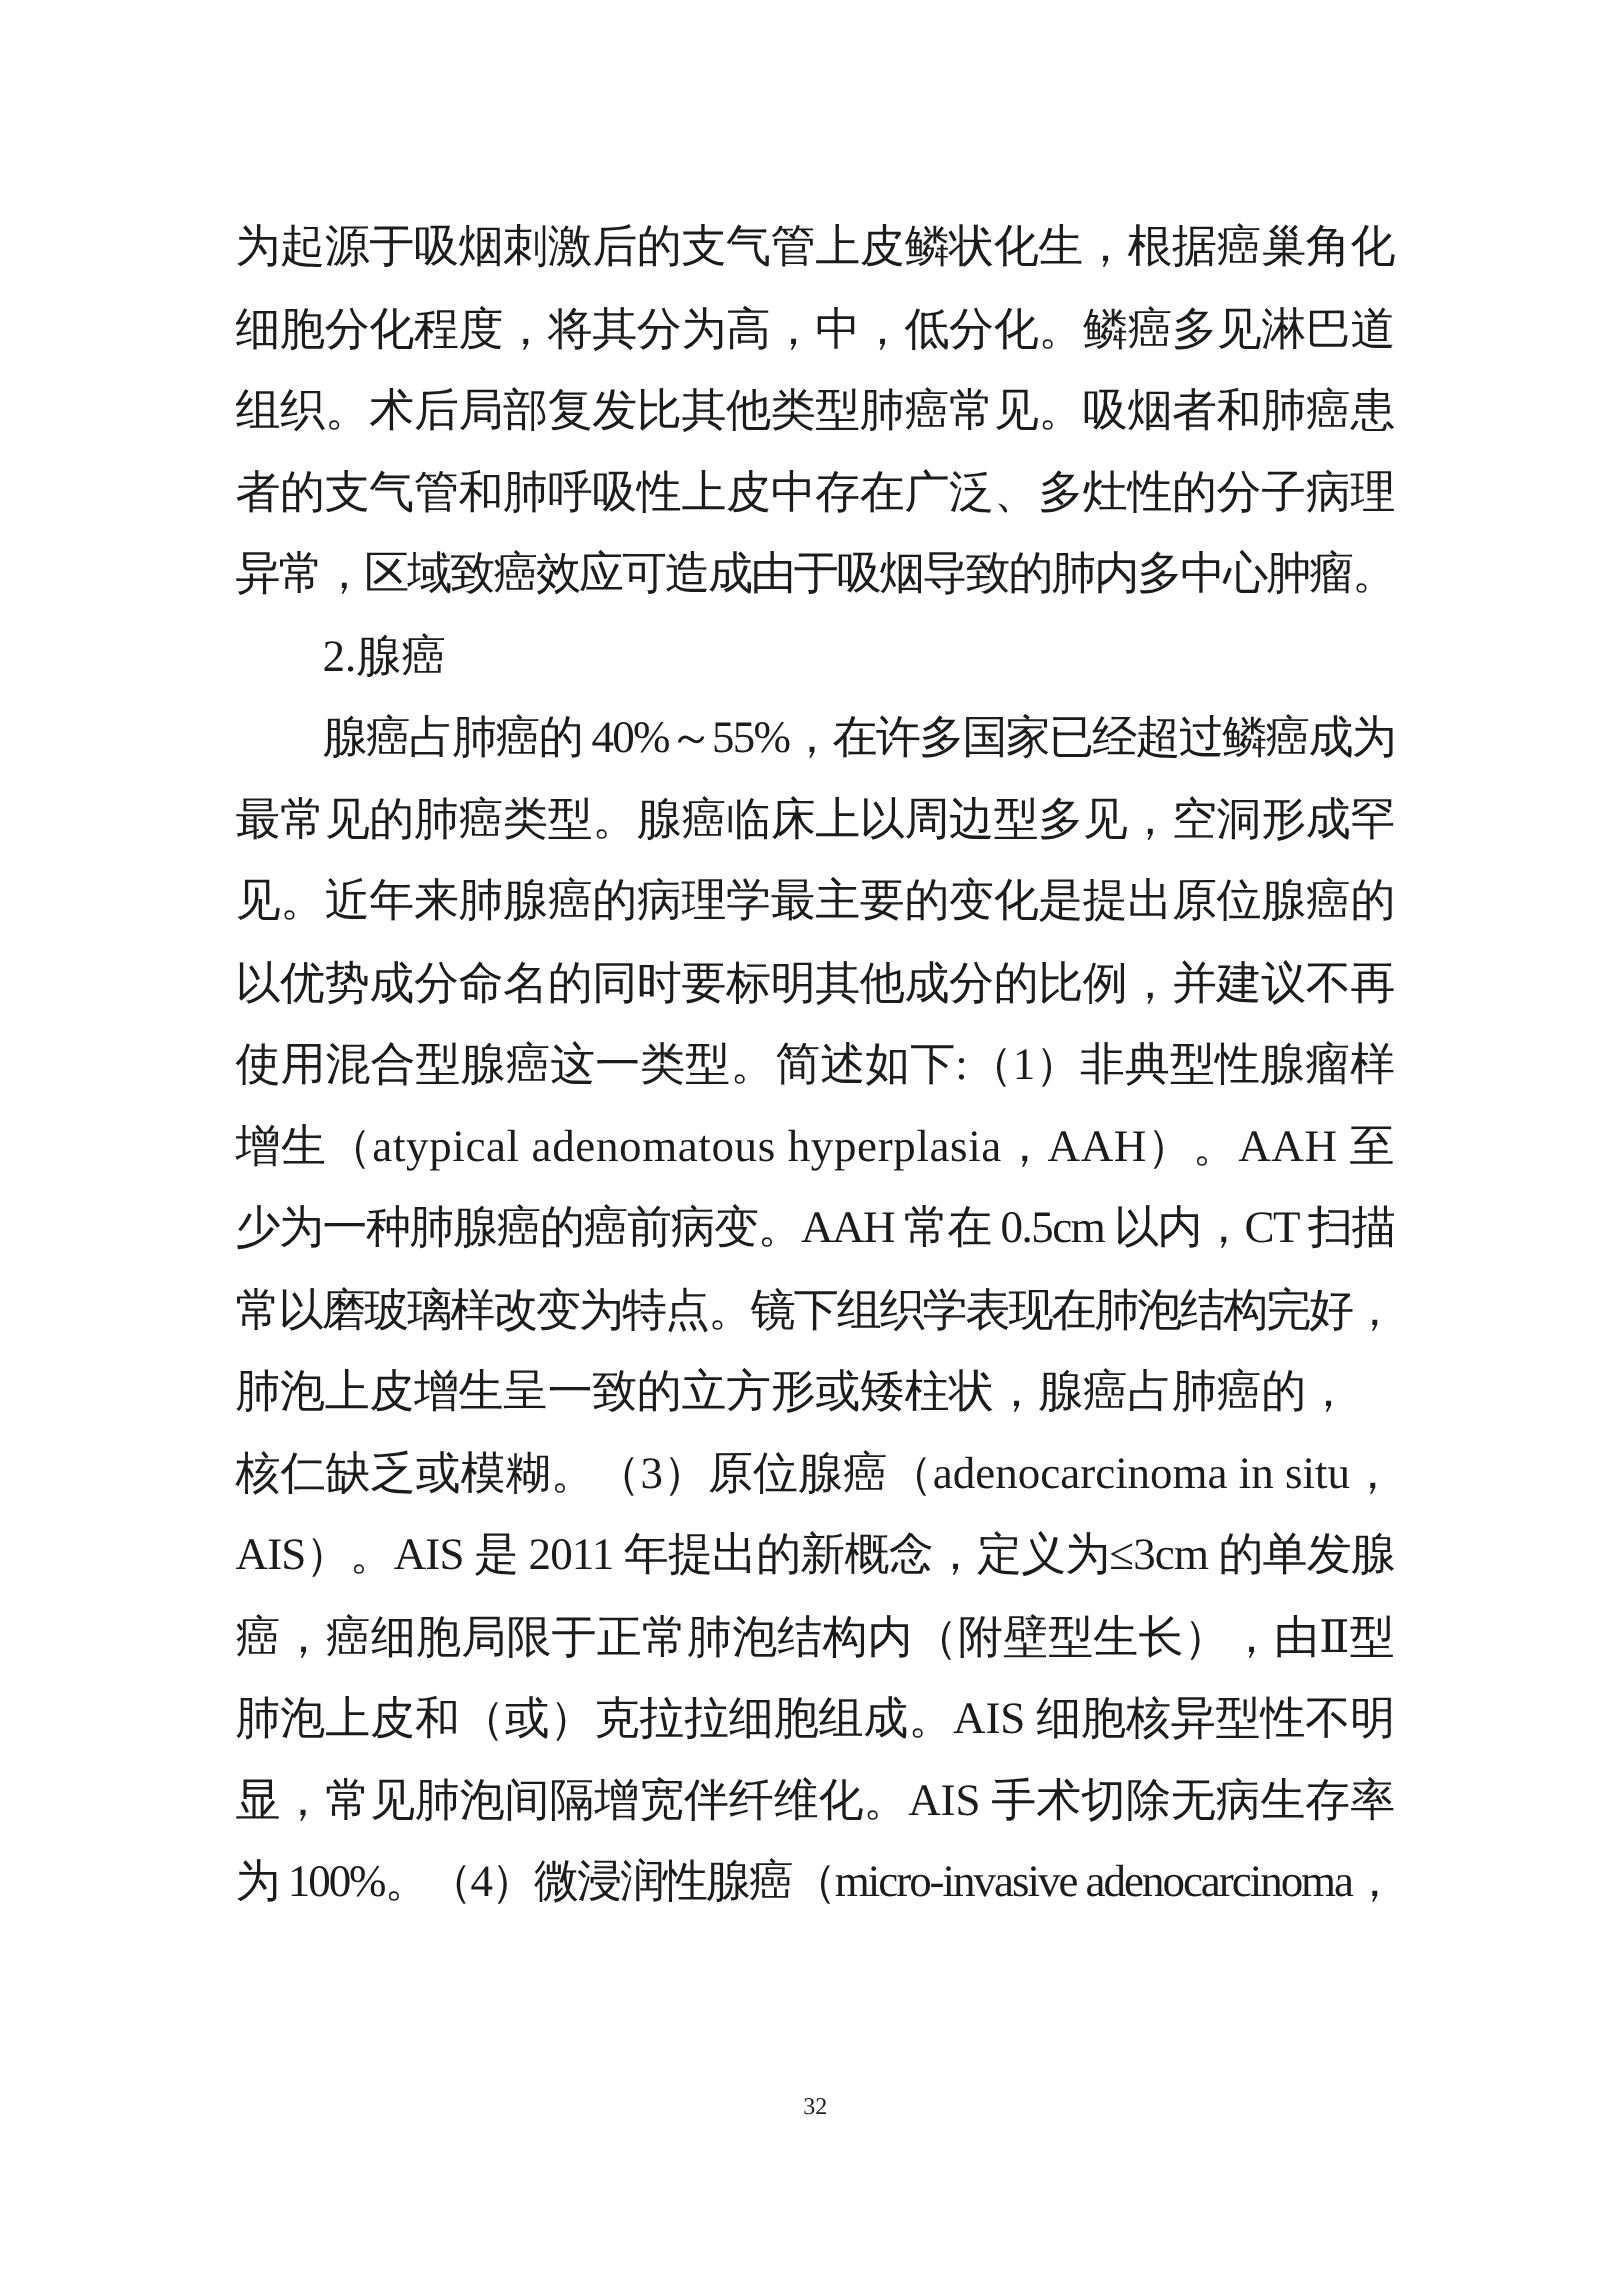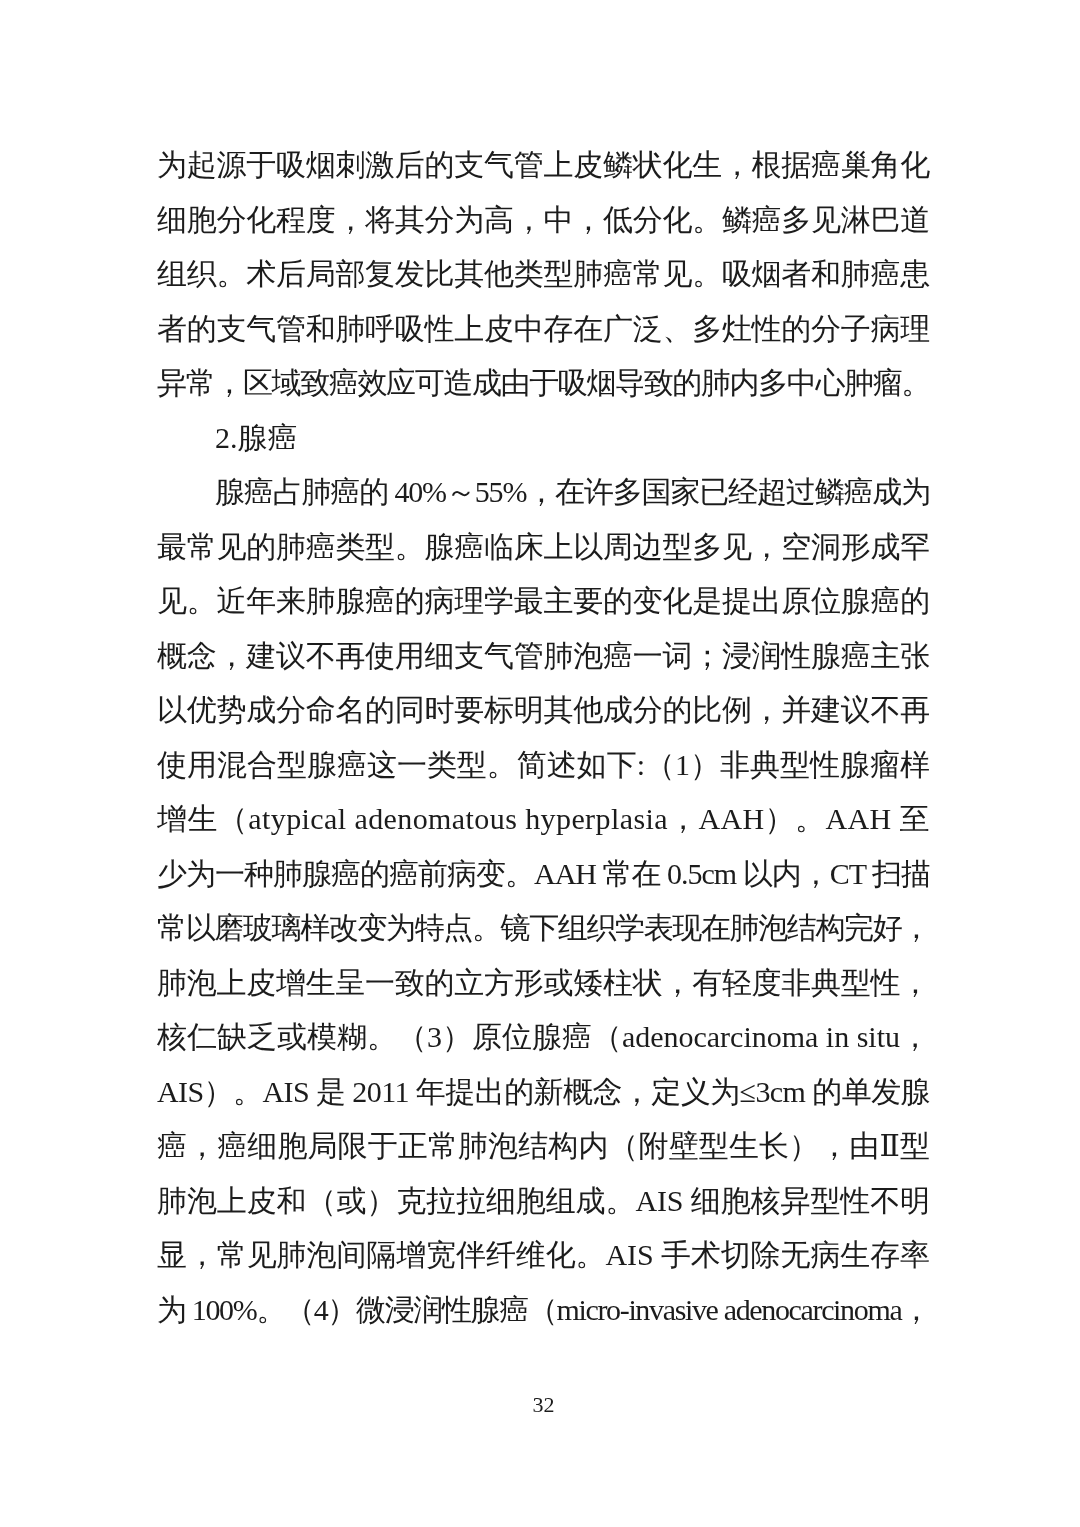--- a/index.html
+++ b/index.html
@@ -24,45 +24,44 @@
     line-height: 54.5px;
     font-size: 30px;
     overflow: visible;
   }
   .page-num {
     position: absolute;
     left: 157px;
     top: 1390px;
     width: 773px;
     text-align: center;
-    font-size: 22px;
+    font-size: 16px;
     line-height: 30px;
   }
 </style>
 </head>
 <body>
 
 <div class="page" style="color: rgb(28, 28, 28); background: rgb(255, 255, 255);">
   <div class="doc-body">
       <div class="line"><span style="letter-spacing: -0.269231px;">为起源于吸烟刺激后的支气管上皮鳞状化生，根据癌巢角化</span></div>
       <div class="line"><span style="letter-spacing: -0.269231px;">细胞分化程度，将其分为高，中，低分化。鳞癌多见淋巴道</span></div>
       <div class="line"><span style="letter-spacing: -0.269231px;">组织。术后局部复发比其他类型肺癌常见。吸烟者和肺癌患</span></div>
       <div class="line"><span style="letter-spacing: -0.269231px;">者的支气管和肺呼吸性上皮中存在广泛、多灶性的分子病理</span></div>
       <div class="line"><span style="letter-spacing: -1.37037px;">异常，区域致癌效应可造成由于吸烟导致的肺内多中心肿瘤。</span></div>
       <div class="line" style="padding-left: 58px;"><span>2.腺癌</span></div>
       <div class="line" style="padding-left: 58px;"><span style="letter-spacing: -1.16016px;">腺癌占肺癌的 40%～55%，在许多国家已经超过鳞癌成为</span></div>
       <div class="line"><span style="letter-spacing: -0.269231px; text-align: right;">最常见的肺癌类型。腺癌临床上以周边型多见，空洞形成罕</span></div>
       <div class="line"><span style="letter-spacing: -0.269231px;">见。近年来肺腺癌的病理学最主要的变化是提出原位腺癌的</span></div>
-      <div class="line"><span style="letter-spacing: -0.269231px;">概念，建议不再使用细支气管肺泡癌一词；浸润性腺癌主张</span></div>
       <div class="line"><span style="letter-spacing: -0.269231px;">以优势成分命名的同时要标明其他成分的比例，并建议不再</span></div>
       <div class="line"><span style="letter-spacing: -0.0127315px; margin-top: 12px;">使用混合型腺癌这一类型。简述如下:（1）非典型性腺瘤样</span></div>
       <div class="line"><span style="letter-spacing: 0.412704px;">增生（atypical adenomatous hyperplasia，AAH）。AAH 至</span></div>
       <div class="line"><span style="letter-spacing: -0.998621px;">少为一种肺腺癌的癌前病变。AAH 常在 0.5cm 以内，CT 扫描</span></div>
       <div class="line"><span style="letter-spacing: -1.37037px;">常以磨玻璃样改变为特点。镜下组织学表现在肺泡结构完好，</span></div>
-      <div class="line"><span style="letter-spacing: -0.269231px;">肺泡上皮增生呈一致的立方形或矮柱状，有轻度非典型性，</span></div>
+      <div class="line"><span style="letter-spacing: -0.269231px;">肺泡上皮增生呈一致的立方形或矮柱状，腺癌占肺癌的，</span></div>
       <div class="line"><span style="letter-spacing: -0.00600962px;">核仁缺乏或模糊。（3）原位腺癌（adenocarcinoma in situ，</span></div>
       <div class="line"><span style="letter-spacing: -0.574653px;">AIS）。AIS 是 2011 年提出的新概念，定义为≤3cm 的单发腺</span></div>
       <div class="line"><span style="letter-spacing: 0.100361px;">癌，癌细胞局限于正常肺泡结构内（附壁型生长），由Ⅱ型</span></div>
       <div class="line"><span style="letter-spacing: -0.101562px; text-align: right;">肺泡上皮和（或）克拉拉细胞组成。AIS 细胞核异型性不明</span></div>
       <div class="line"><span style="letter-spacing: -0.101562px;">显，常见肺泡间隔增宽伴纤维化。AIS 手术切除无病生存率</span></div>
       <div class="line"><span style="letter-spacing: -1.35073px;">为 100%。（4）微浸润性腺癌（micro-invasive adenocarcinoma，</span></div>
     </div>
   <div class="page-num">32</div>
 </div>
 

